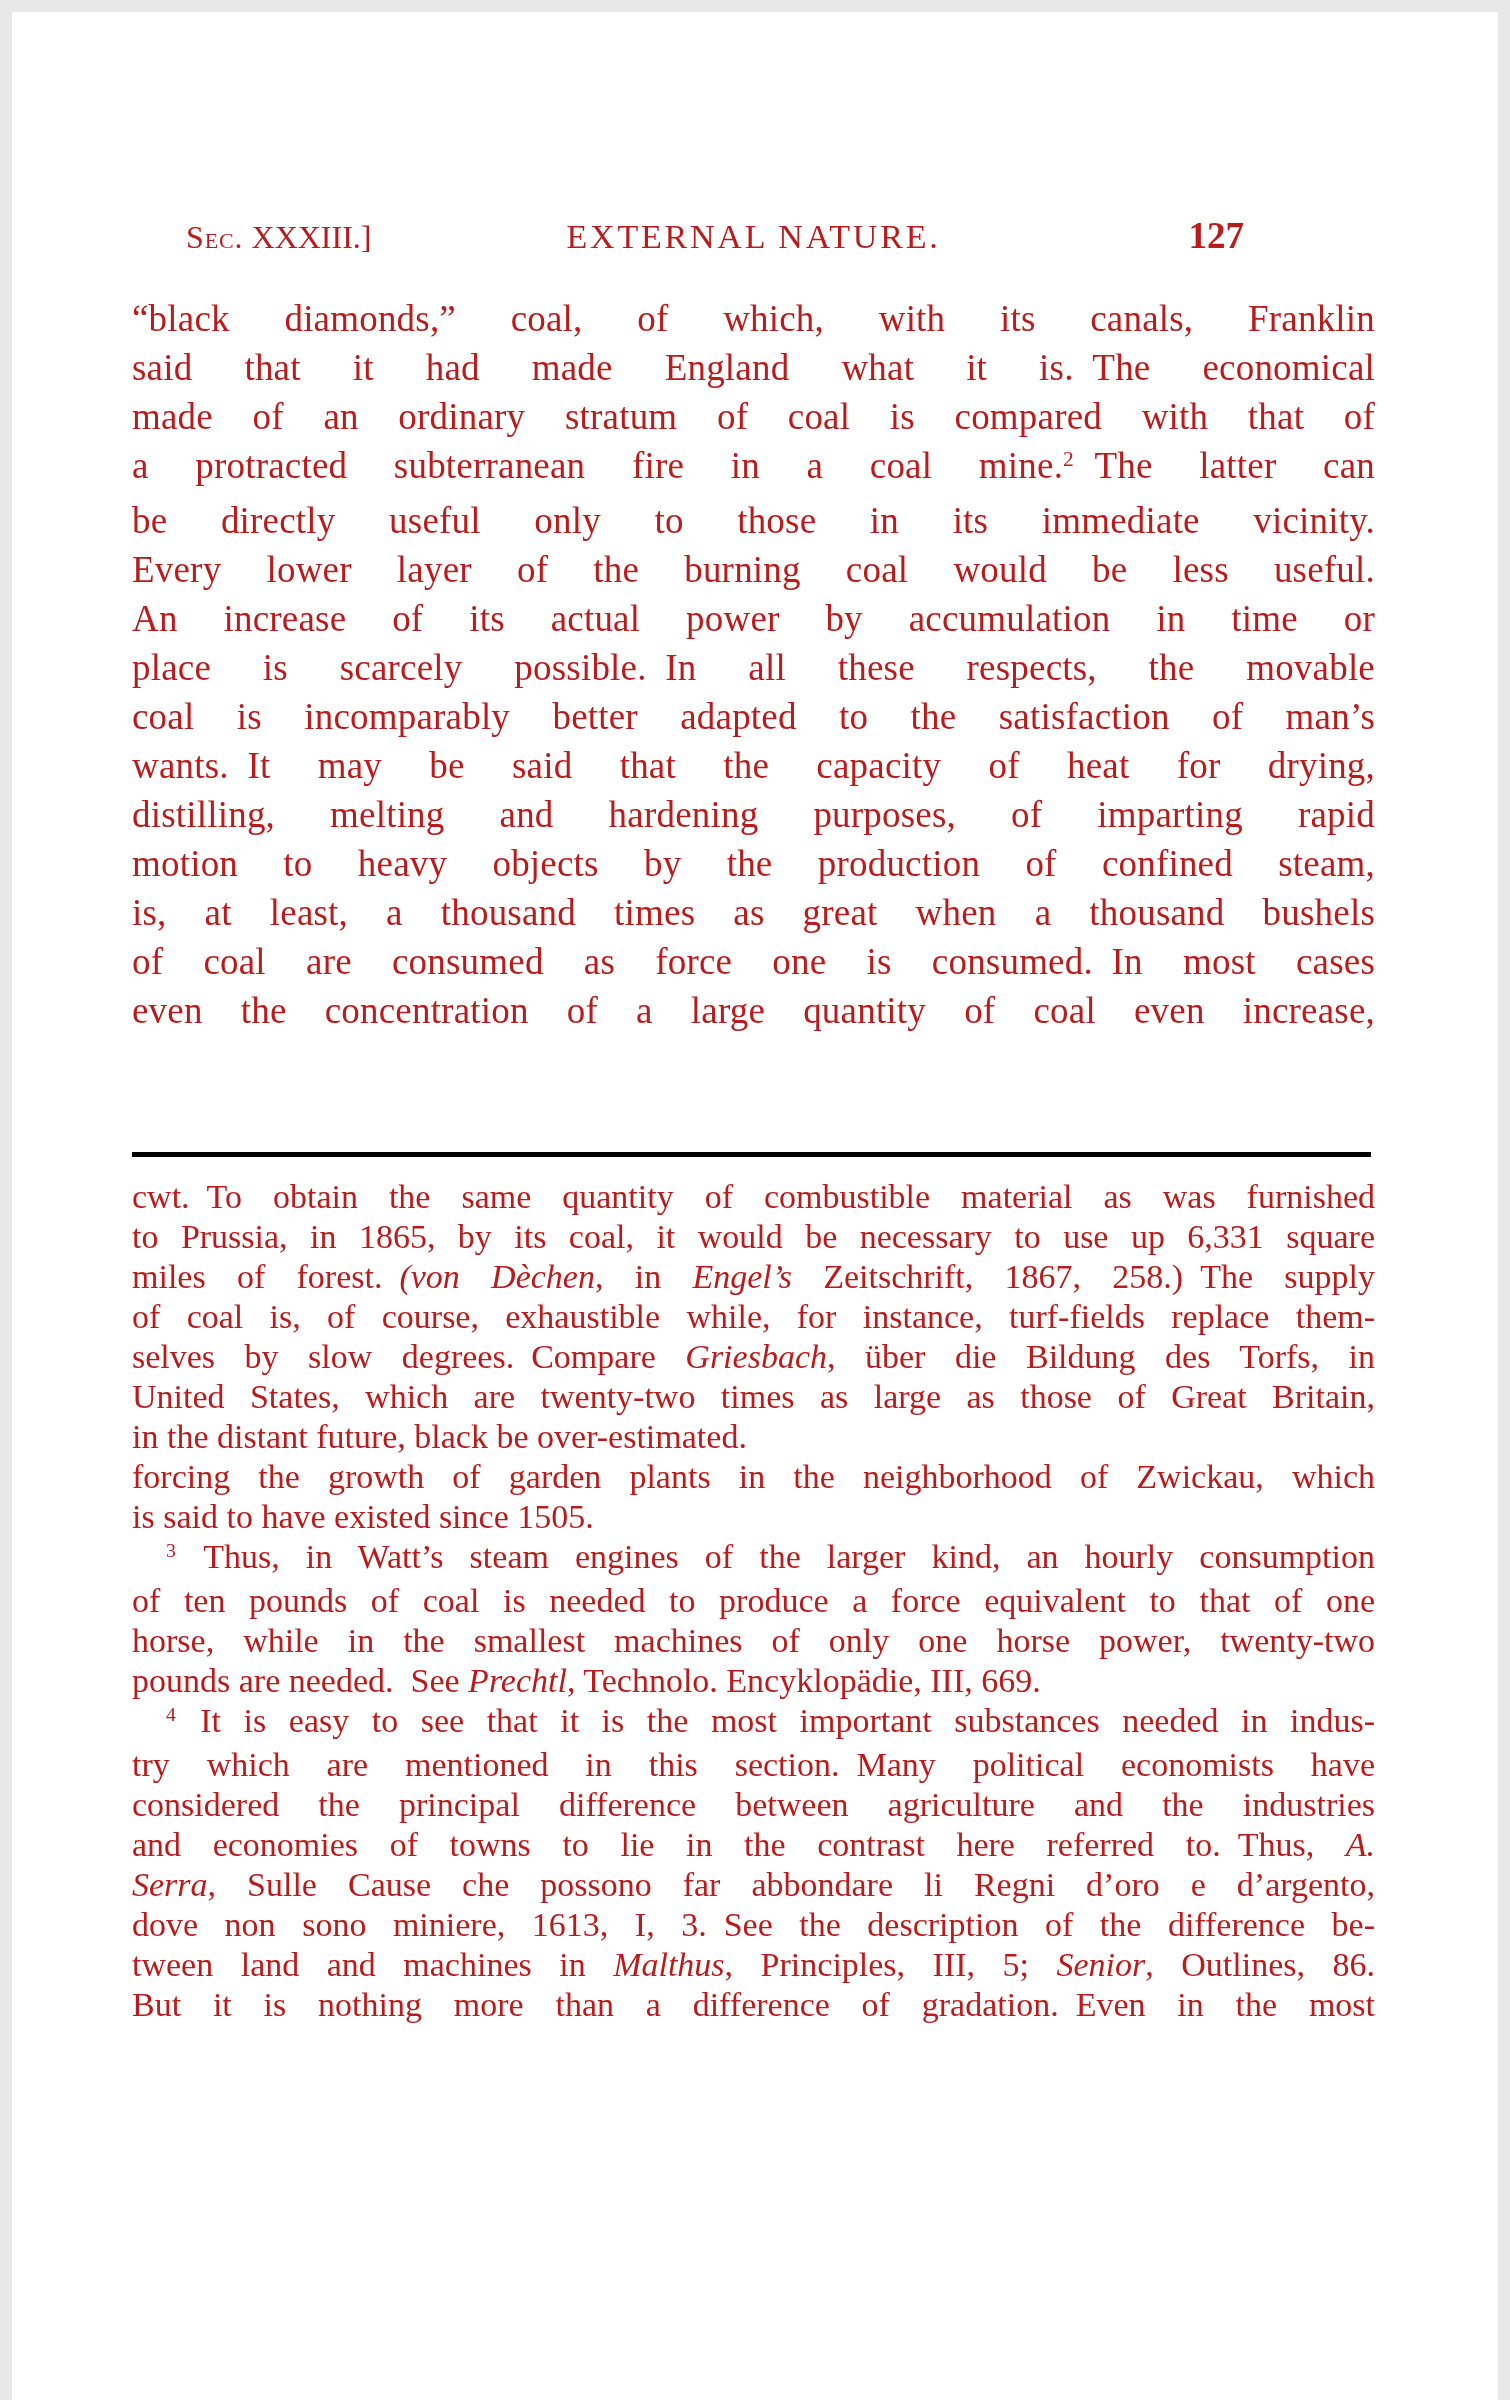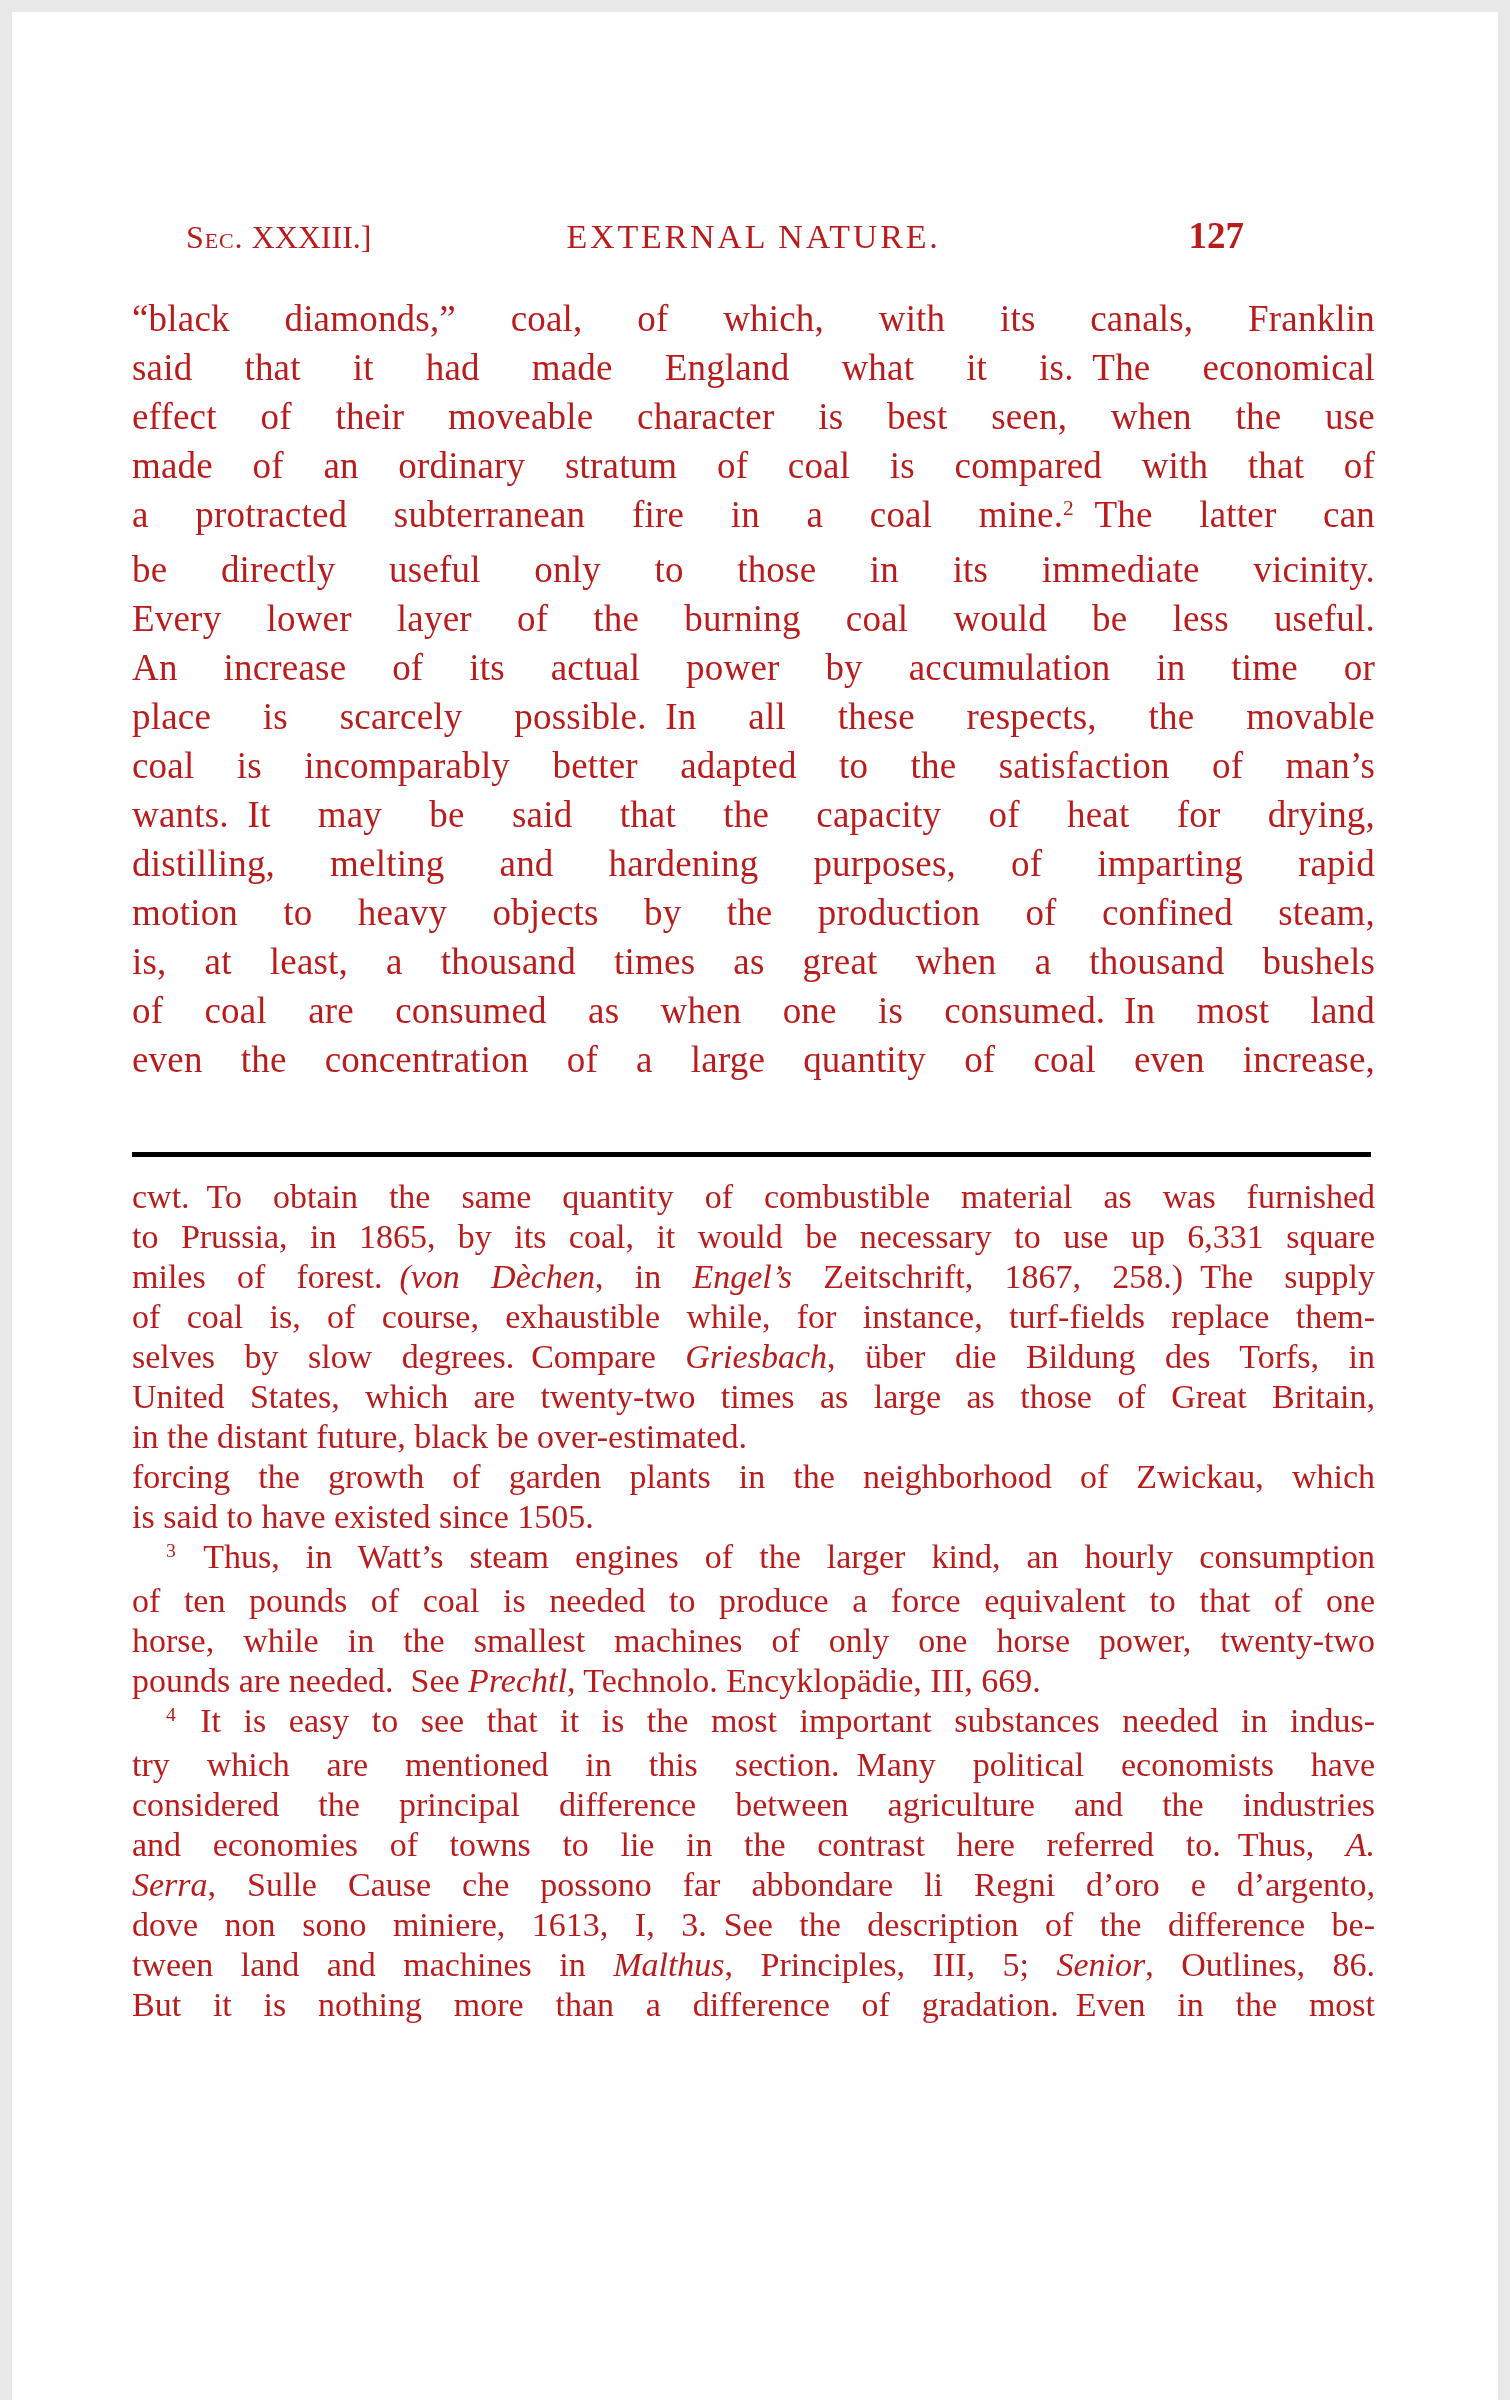--- a/index.html
+++ b/index.html
@@ -70,33 +70,32 @@
 
   <div class="col running-head">
     <div class="rh-left"><span class="sc">Sec.</span><span>&nbsp;XXXIII.]</span></div>
     <div class="rh-title">EXTERNAL NATURE.</div>
     <div class="rh-right">127</div>
   </div>
 
   <div class="col body-text" id="body-lines">
       <div class="body-line"><span>“black diamonds,” coal, of which, with its canals, Franklin</span></div>
       <div class="body-line"><span>said that it had made England what it is. The economical</span></div>
-      <div class="body-line"><span>effect of their moveable character is best seen, when the use</span></div>
       <div class="body-line"><span>made of an ordinary stratum of coal is compared with that of</span></div>
       <div class="body-line"><span>a protracted subterranean fire in a coal mine.</span><span class="sup">2</span><span> The latter can</span></div>
       <div class="body-line"><span>be directly useful only to those in its immediate vicinity.</span></div>
       <div class="body-line"><span>Every lower layer of the burning coal would be less useful.</span></div>
       <div class="body-line"><span>An increase of its actual power by accumulation in time or</span></div>
       <div class="body-line"><span>place is scarcely possible. In all these respects, the movable</span></div>
       <div class="body-line"><span>coal is incomparably better adapted to the satisfaction of man’s</span></div>
       <div class="body-line"><span>wants. It may be said that the capacity of heat for drying,</span></div>
       <div class="body-line"><span>distilling, melting and hardening purposes, of imparting rapid</span></div>
       <div class="body-line"><span>motion to heavy objects by the production of confined steam,</span></div>
       <div class="body-line"><span>is, at least, a thousand times as great when a thousand bushels</span></div>
-      <div class="body-line"><span>of coal are consumed as when one is consumed. In most land</span></div>
+      <div class="body-line"><span>of coal are consumed as force one is consumed. In most cases</span></div>
       <div class="body-line"><span>even the concentration of a large quantity of coal even increase,</span></div>
     </div>
 
   <div class="footnote-rule"></div>
 
   <div class="col footnotes" id="footnote-lines">
       <div class="fn-line"><span>cwt. To obtain the same quantity of combustible material as was furnished</span></div>
       <div class="fn-line"><span>to Prussia, in 1865, by its coal, it would be necessary to use up 6,331 square</span></div>
       <div class="fn-line"><span>miles of forest. </span><span class="i">(von Dèchen</span><span>, in </span><span class="i">Engel’s</span><span> Zeitschrift, 1867, 258.) The supply</span></div>
       <div class="fn-line"><span>of coal is, of course, exhaustible while, for instance, turf-fields replace them-</span></div>

